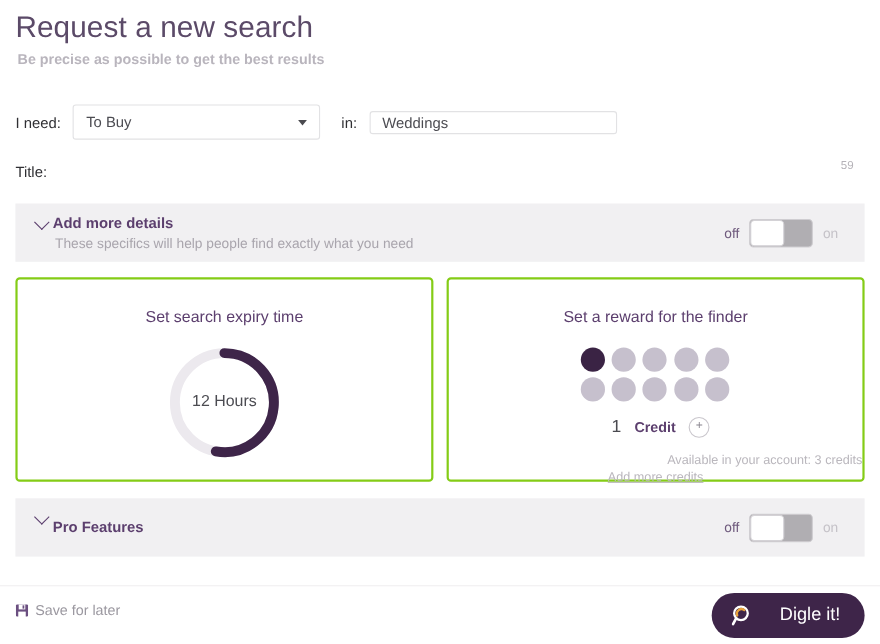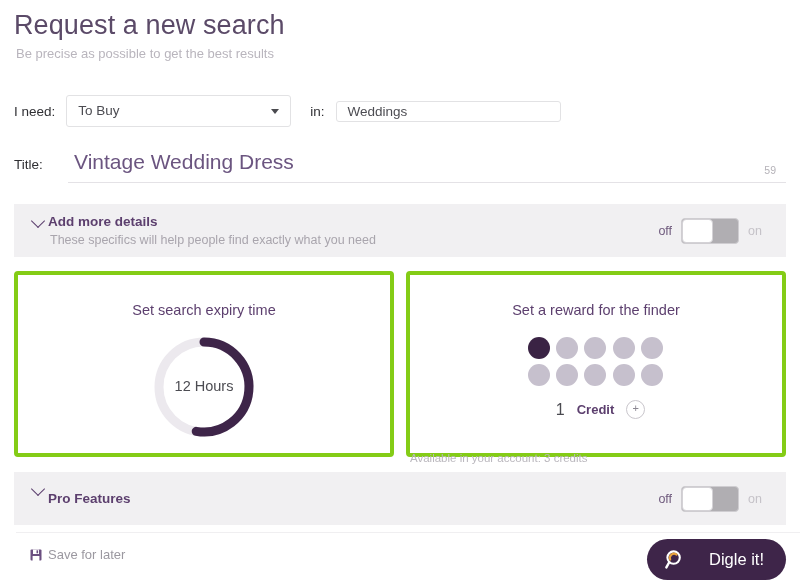--- a/index.html
+++ b/index.html
@@ -34,20 +34,21 @@
     color: #5b4a68;
     letter-spacing: .1px;
     margin: 0;
     line-height: 34px;
   }
   .page-subtitle {
     font-size: 13px;
     color: #b9b5bd;
     margin: 4px 0 0 2px;
     line-height: 16px;
+    font-weight: bold;
   }
 
   
   .field-row {
     display: flex;
     align-items: center;
     margin-top: 33px;
   }
   .inline-label {
     font-size: 13.5px;
@@ -210,21 +211,21 @@
   }
 
   
   .cards {
     display: flex;
     gap: 12px;
     margin-top: 14px;
   }
   .card {
     flex: 1;
-    border: 4px solid #84cc16;
+    border: 2px solid #84cc16;
     border-radius: 4px;
     background: #ffffff;
     height: 186px;
     box-sizing: border-box;
     position: relative;
   }
   .card-title {
     text-align: center;
     font-size: 14.5px;
     color: #5c3f6e;
@@ -291,24 +292,24 @@
     border-radius: 50%;
     border: 1px solid #c9c6cc;
     color: #8b8791;
     font-size: 11px;
     line-height: 15px;
     text-align: center;
     cursor: pointer;
     background: #fff;
   }
   .avail {
-    text-align: left;
+    text-align: right;
     font-size: 11.5px;
     color: #bab7bd;
-    margin-top: 32px;
+    margin-top: 14px;
     line-height: 14px;
   }
   .avail-link {
     display: block;
     text-align: center;
     font-size: 11.5px;
     color: #bab7bd;
     text-decoration: underline;
     margin-top: 2px;
     cursor: pointer;
@@ -316,21 +317,20 @@
 
   
   .footer {
     position: absolute;
     left: 0;
     right: 0;
     bottom: 0;
     height: 52px;
     border-top: 1px solid #f0eff1;
     background: #ffffff;
-    margin-left: 16px;
   }
   .save-later {
     position: absolute;
     left: 14px;
     top: 14px;
     display: flex;
     align-items: center;
     font-size: 13px;
     color: #9b98a0;
     cursor: pointer;
@@ -379,21 +379,20 @@
       <div class="select-box">To Buy</div>
       <span class="caret"></span>
     </div>
 
     <span class="in-label">in:</span>
     <div class="text-box">Weddings</div>
   </div>
 
   <div class="title-row">
     <span class="title-label">Title:</span>
-    <input class="title-input" type="text" value="Vintage Wedding Dress" style="">
     <span class="char-count">59</span>
   </div>
 
   <div class="band">
     <span class="chev"></span>
     <div class="band-texts">
       <span class="band-title">Add more details</span>
       <span class="band-sub">These specifics will help people find exactly what you need</span>
     </div>
     <div class="toggle-group">
@@ -431,20 +430,21 @@
           <span class="dot"></span>
           <span class="dot"></span>
           <span class="dot"></span>
         </div>
       <div class="credit-row">
         <span class="credit-num">1</span>
         <span class="credit-word">Credit</span>
         <span class="plus-btn">+</span>
       </div>
       <div class="avail">Available in your account: 3 credits</div>
+      <span class="avail-link">Add more credits</span>
     </div>
 
   </div>
 
   <div class="band">
     <span class="chev"></span>
     <div class="band-texts">
       <span class="band-title">Pro Features</span>
     </div>
     <div class="toggle-group">

